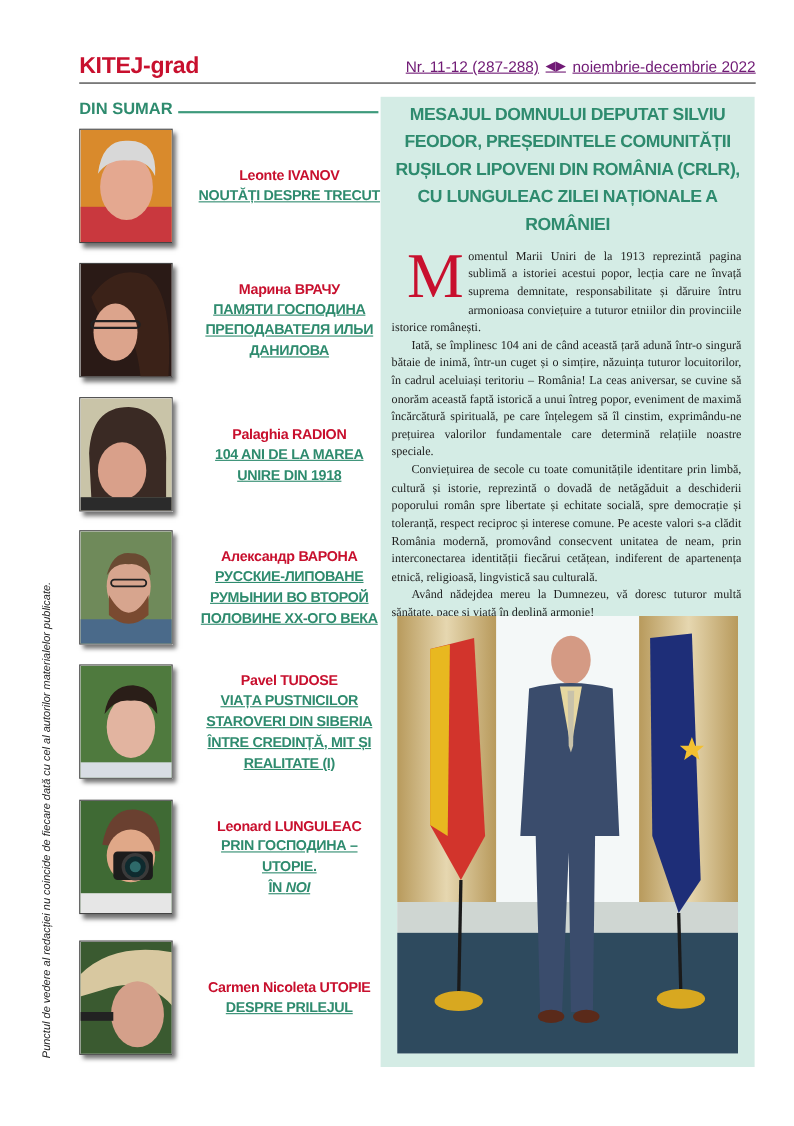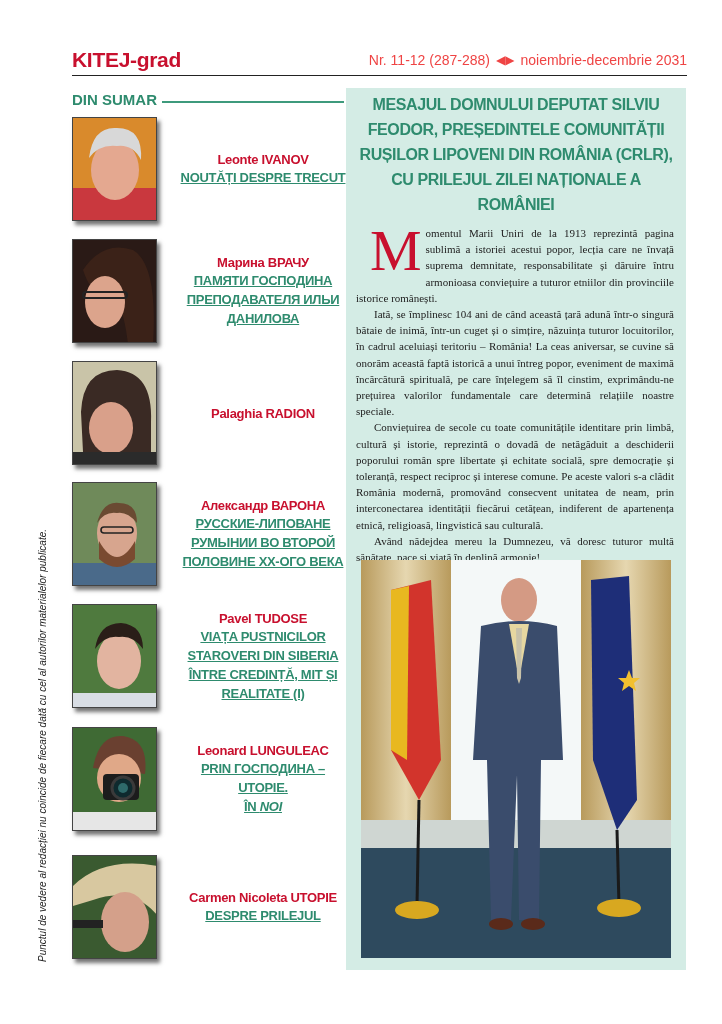--- a/index.html
+++ b/index.html
@@ -1,18 +1,18 @@
 <!DOCTYPE html>
 <html><head>
 <meta charset="utf-8">
 <style>
   html,body{margin:0;padding:0;background:#fff;}
   body{width:722px;height:1024px;position:relative;overflow:hidden;font-family:"Liberation Sans",sans-serif;}
   .header-title{position:absolute;left:72px;top:48px;font:bold 21px "Liberation Sans",sans-serif;color:#c8102e;letter-spacing:-0.3px;text-align:center;}
-  .header-issue{position:absolute;right:35px;top:52px;font:14px "Liberation Sans",sans-serif;color:#ef4444;display:flex;align-items:center;gap:6px;}
+  .header-issue{position:absolute;right:35px;top:52px;font:14px "Liberation Sans",sans-serif;color:#701a75;display:flex;align-items:center;gap:6px;text-decoration:underline;}
   .header-issue .diamond{font-size:12px;}
   .header-rule{position:absolute;left:72px;right:35px;top:75px;height:1px;background:#222;}
   .sumar-label{position:absolute;left:72px;top:91px;font:bold 15px "Liberation Sans",sans-serif;color:#2e8b6e;}
   .sumar-line{position:absolute;left:162px;top:101px;width:182px;height:2px;background:#3e9a7c;}
   .item{position:absolute;left:72px;width:270px;height:104px;text-align:center;}
   .item .photo{position:absolute;left:0;top:0;width:85px;height:104px;box-shadow:3px 4px 4px rgba(0,0,0,0.55);border:1px solid #444;box-sizing:border-box;overflow:hidden;}
   .item .text{position:absolute;left:101px;top:0;bottom:0;display:flex;flex-direction:column;justify-content:center;width:180px;}
   .item .author{font:bold 13px "Liberation Sans",sans-serif;color:#c8102e;line-height:17px;letter-spacing:-0.3px;}
   .item .title{font:bold 13px "Liberation Sans",sans-serif;color:#2e8b6e;line-height:19px;letter-spacing:-0.3px;white-space:pre-line;text-decoration:underline;}
   .item .title i{font-style:italic;}
@@ -25,21 +25,21 @@
   .dropcap{float:left;font:58px "Liberation Serif",serif;color:#c8102e;line-height:48px;margin:2px 4px 0 14px;}
   .photo-main{position:absolute;left:15px;top:472px;width:310px;height:398px;overflow:hidden;}
 </style>
 </head>
 <body>
 
 <div class="header-title">KITEJ-grad</div>
 <div class="header-issue">
   <span>Nr. 11-12 (287-288)</span>
   <span class="diamond">◀▶</span>
-  <span>noiembrie-decembrie 2031</span>
+  <span>noiembrie-decembrie 2022</span>
 </div>
 <div class="header-rule"></div>
 
 <div class="sumar-label">DIN SUMAR</div>
 <div class="sumar-line"></div>
 
 <div class="item" style="top:117px">
   <div class="photo">
     <svg width="85" height="104" viewBox="0 0 85 104">
         <rect width="85" height="104" fill="#d98a2c"></rect>
@@ -75,20 +75,22 @@
   <div class="photo">
     <svg width="85" height="104" viewBox="0 0 85 104">
         <rect width="85" height="104" fill="#c9c4a8"></rect>
         <path d="M8 50 Q10 8 44 8 Q80 10 78 60 L78 90 L10 90Z" fill="#3a2a24"></path>
         <ellipse cx="38" cy="66" rx="22" ry="26" fill="#d9a08a"></ellipse>
         <rect x="0" y="90" width="85" height="14" fill="#2b2b2b"></rect>
       </svg>
   </div>
   <div class="text">
     <div class="author">Palaghia RADION</div>
+    <div class="title">104 ANI DE LA MAREA
+UNIRE DIN 1918</div>
   </div>
 </div>
 
 <div class="item" style="top:482px">
   <div class="photo">
     <svg width="85" height="104" viewBox="0 0 85 104">
         <rect width="85" height="104" fill="#6f8a5a"></rect>
         <rect x="0" y="80" width="85" height="24" fill="#4a6a8a"></rect>
         <ellipse cx="44" cy="50" rx="20" ry="26" fill="#d7a58e"></ellipse>
         <path d="M26 58 Q44 90 62 58 L62 76 Q44 92 26 76Z" fill="#7a4a30"></path>
@@ -152,21 +154,21 @@
   </div>
   <div class="text">
     <div class="author">Carmen Nicoleta UTOPIE</div>
     <div class="title">DESPRE PRILEJUL</div>
   </div>
 </div>
 
 <div class="vertical-note">Punctul de vedere al redacției nu coincide de fiecare dată cu cel al autorilor materialelor publicate.</div>
 
 <div class="article">
-  <div class="article-title">MESAJUL DOMNULUI DEPUTAT SILVIU FEODOR, PREȘEDINTELE COMUNITĂȚII RUȘILOR LIPOVENI DIN ROMÂNIA (CRLR), CU PRILEJUL ZILEI NAȚIONALE A ROMÂNIEI</div>
+  <div class="article-title">MESAJUL DOMNULUI DEPUTAT SILVIU FEODOR, PREȘEDINTELE COMUNITĂȚII RUȘILOR LIPOVENI DIN ROMÂNIA (CRLR), CU LUNGULEAC ZILEI NAȚIONALE A ROMÂNIEI</div>
   <div class="article-body">
     <p class="first"><span class="dropcap">M</span><span>omentul Marii Uniri de la 1913 reprezintă pagina sublimă a istoriei acestui popor, lecția care ne învață suprema demnitate, responsabilitate și dăruire întru armonioasa conviețuire a tuturor etniilor din provinciile istorice românești.</span></p>
     <p>Iată, se împlinesc 104 ani de când această țară adună într-o singură bătaie de inimă, într-un cuget și o simțire, năzuința tuturor locuitorilor, în cadrul aceluiași teritoriu – România! La ceas aniversar, se cuvine să onorăm această faptă istorică a unui întreg popor, eveniment de maximă încărcătură spirituală, pe care înțelegem să îl cinstim, exprimându-ne prețuirea valorilor fundamentale care determină relațiile noastre speciale.</p>
     <p>Conviețuirea de secole cu toate comunitățile identitare prin limbă, cultură și istorie, reprezintă o dovadă de netăgăduit a deschiderii poporului român spre libertate și echitate socială, spre democrație și toleranță, respect reciproc și interese comune. Pe aceste valori s-a clădit România modernă, promovând consecvent unitatea de neam, prin interconectarea identității fiecărui cetățean, indiferent de apartenența etnică, religioasă, lingvistică sau culturală.</p>
     <p>Având nădejdea mereu la Dumnezeu, vă doresc tuturor multă sănătate, pace și viață în deplină armonie!</p>
     <p>La mulți ani acestei țări minunate, care ne unește întru toate!</p>
     <p>La mulți ani, România! La mulți ani, români!”</p>
   </div>
   <div class="photo-main">
     <svg width="310" height="398" viewBox="0 0 310 398">

